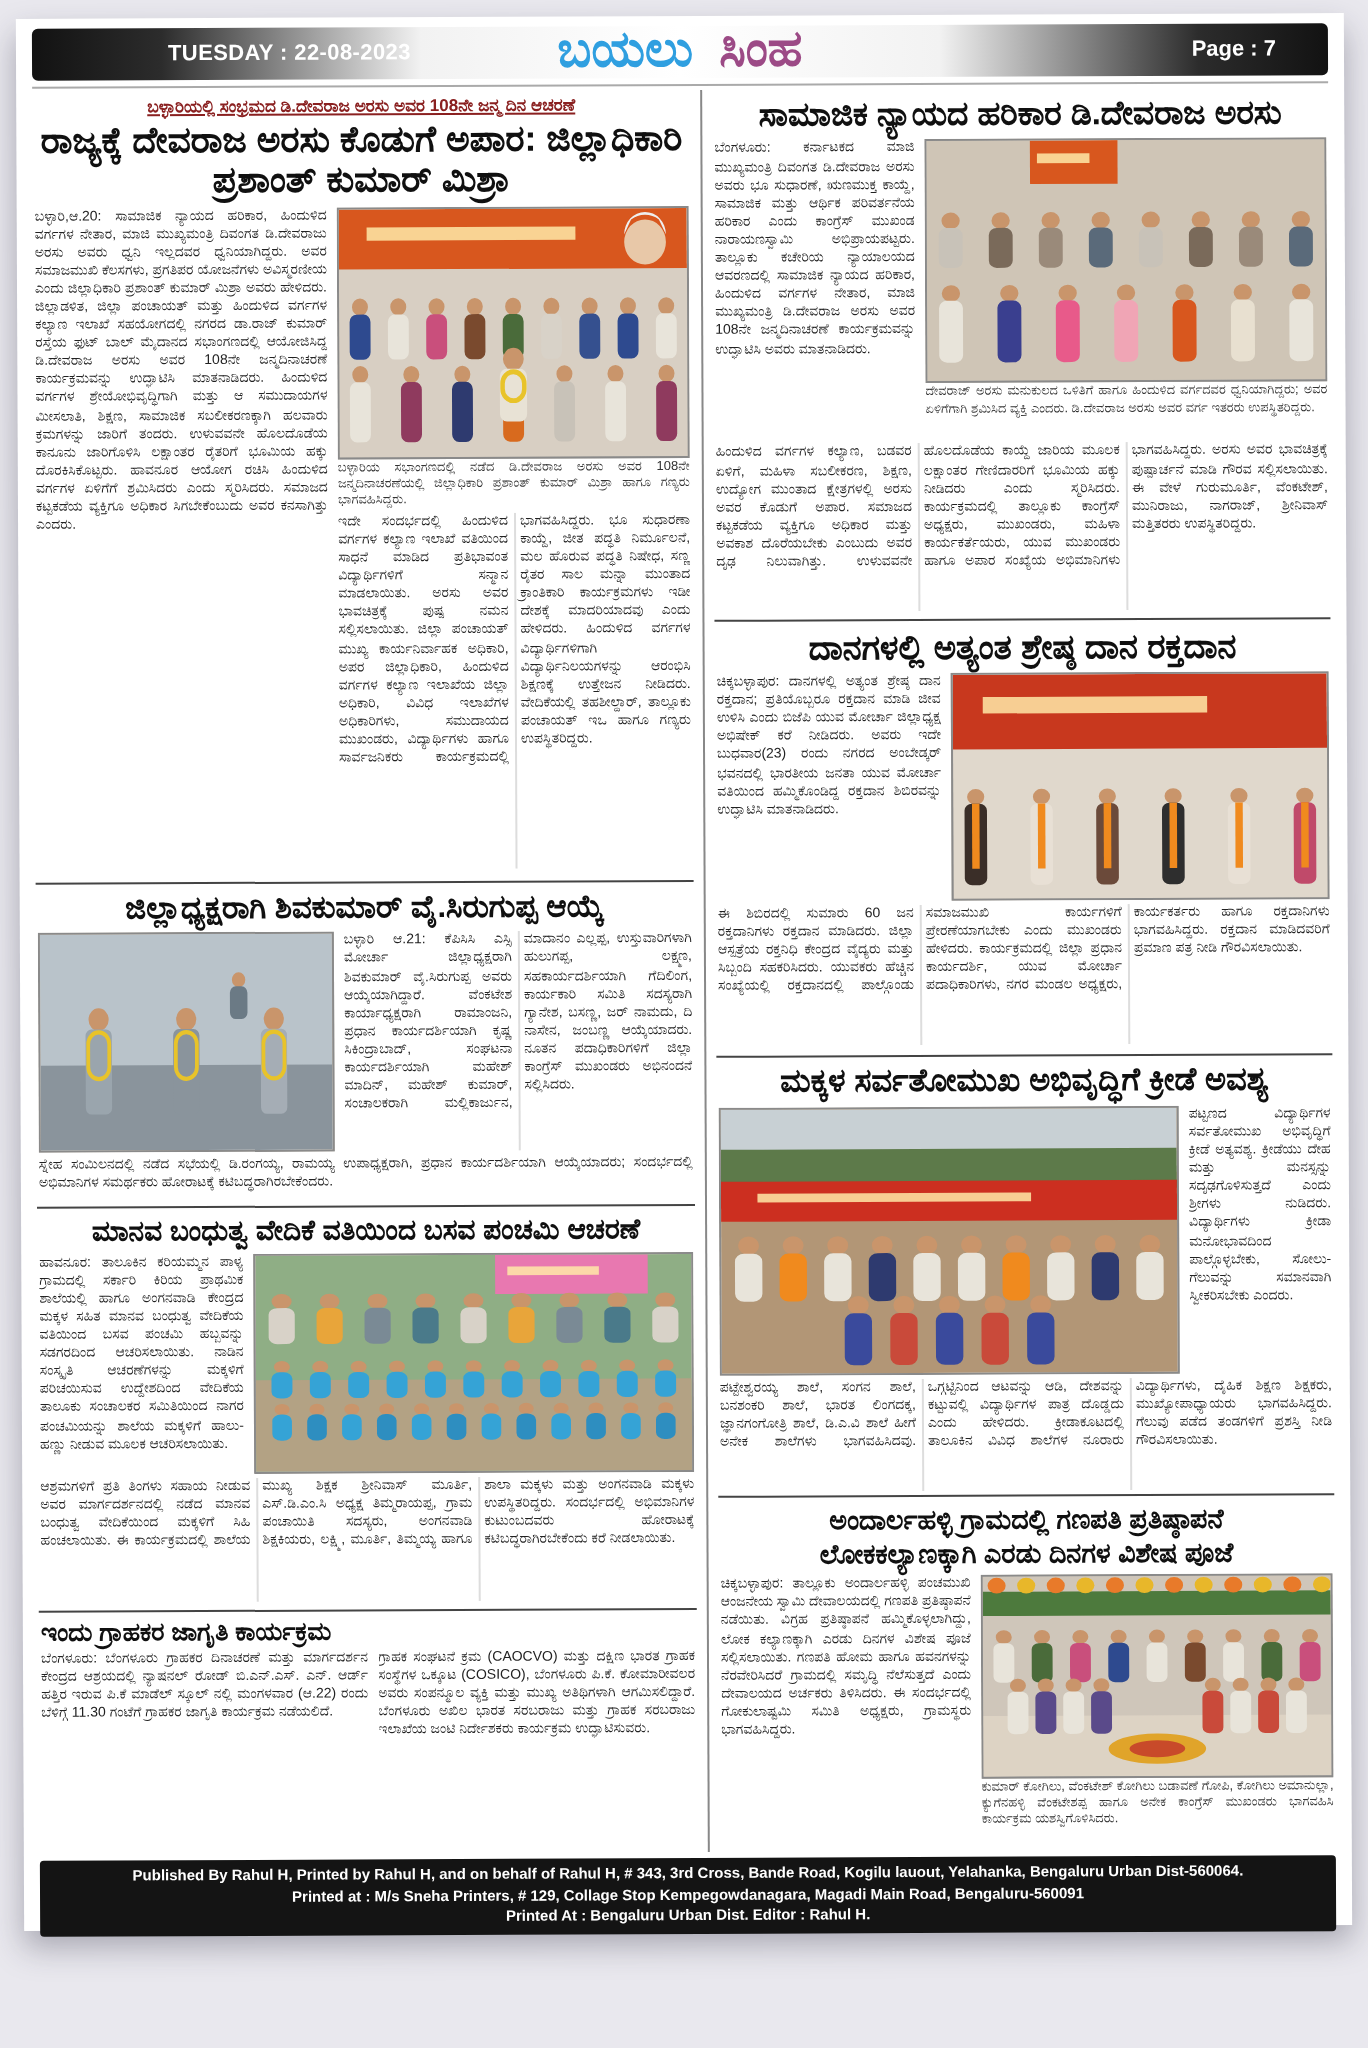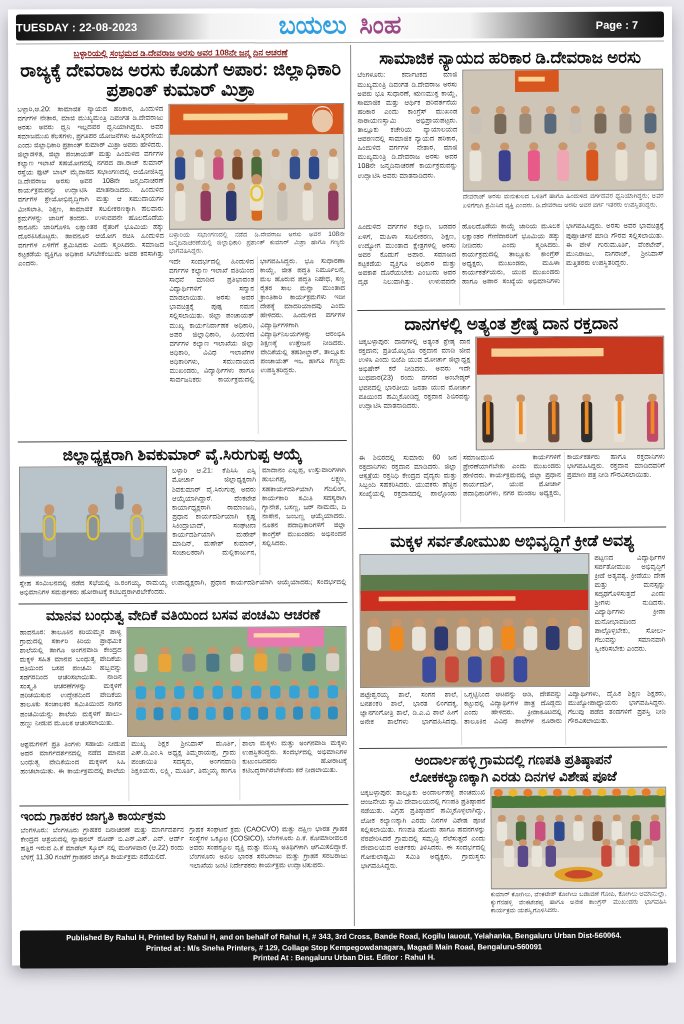--- a/index.html
+++ b/index.html
@@ -4,21 +4,21 @@
 <style>
   html,body{margin:0;padding:0;background:#e9e8ee;}
   .stage{position:relative;width:684px;height:1024px;background:#e9e8ee;overflow:hidden;
          font-family:"Liberation Sans","DejaVu Sans",sans-serif;}
   .paper{position:absolute;left:10px;top:8px;width:664px;height:956px;background:#ffffff;
          box-shadow:0 8px 16px rgba(40,40,60,.35);transform:rotate(-0.25deg);
          padding:5px 8px;box-sizing:border-box;}
   
   .masthead{height:26px;border-radius:3px;position:relative;display:flex;align-items:center;
     background:linear-gradient(90deg,#121212 0%,#2c2c2c 10%,#f2f2f2 30%,#ffffff 50%,#f2f2f2 70%,#2c2c2c 90%,#121212 100%);}
-  .mh-date{color:#fff;font-weight:bold;font-size:11px;letter-spacing:.2px;}
+  .mh-date{color:#fff;font-weight:bold;font-size:11px;margin-left:68px;letter-spacing:.2px;}
   .mh-title{position:absolute;left:50%;top:50%;transform:translate(-50%,-52%);
             font-size:25px;font-weight:bold;white-space:nowrap;}
   .mh-title .t1{color:#2f9fe0;}
   .mh-title .t2{color:#9c4a86;margin-left:6px;}
   .mh-page{color:#fff;font-weight:bold;font-size:11px;margin-left:auto;margin-right:26px;}
   
   .cols{display:flex;margin-top:3px;height:884px;border-top:1px solid #aaa;padding-top:2px;box-sizing:border-box;}
   .colL{width:334px;padding-right:5px;box-sizing:border-box;}
   .vrule{width:0;border-left:1px solid #888;}
   .colR{flex:1;padding-left:5px;box-sizing:border-box;}

